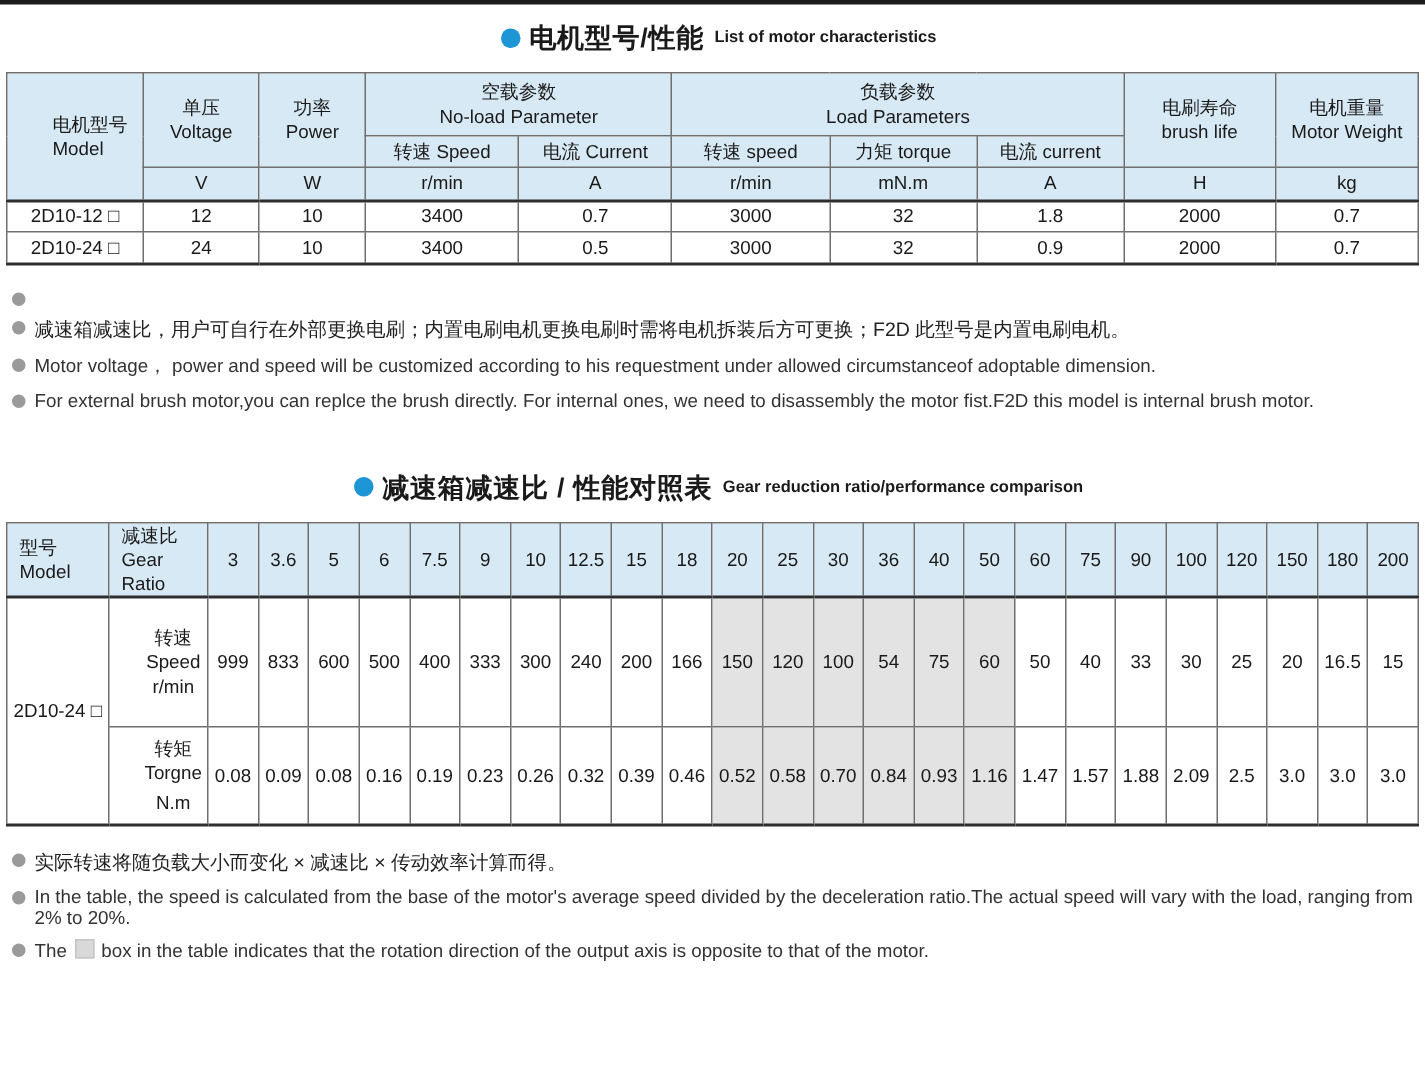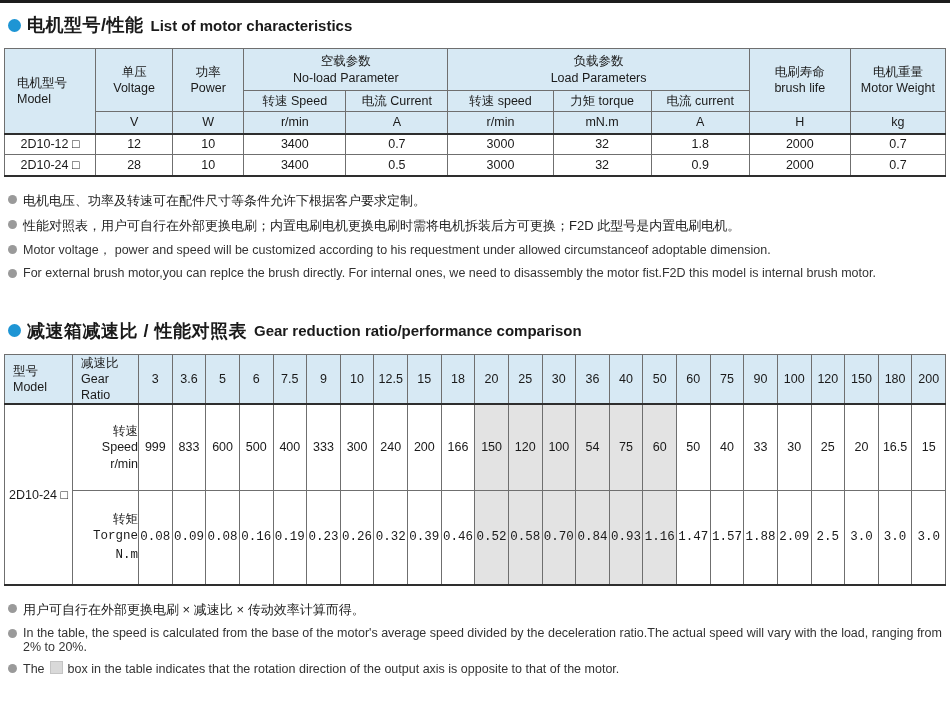--- a/index.html
+++ b/index.html
@@ -4,44 +4,44 @@
 <style>
   html,body{margin:0;padding:0;}
   body{
     width:950px;height:710px;background:#ffffff;
     font-family:"Liberation Sans","DejaVu Sans",sans-serif;
     color:#1a1a1a;position:relative;overflow:hidden;
   }
   .topbar{height:3px;background:#1c1c1c;width:100%;}
 
   
-  .section-title{display:flex;align-items:center;margin:10px 0 11px 8px;}
+  .section-title{display:flex;align-items:center;margin:10px 0 11px 8px;justify-content:center;}
   .blue-dot{width:13px;height:13px;border-radius:50%;background:#1e95d4;margin-right:6px;flex:0 0 auto;}
   .title-cn{font-size:18px;font-weight:bold;letter-spacing:0.5px;}
-  .title-en{font-size:15px;font-weight:bold;margin-left:7px;}
+  .title-en{font-size:11px;font-weight:bold;margin-left:7px;}
 
   
   table{border-collapse:collapse;table-layout:fixed;margin-left:4px;width:942px;}
   th,td{border:1px solid #6f6f6f;padding:0;font-weight:normal;text-align:center;
         font-size:12.5px;line-height:1.3;overflow:hidden;}
   .hdr{background:#d7e9f4;}
   .thickb{border-bottom:2px solid #2e2e2e;}
 
   
   #t1 tr.rowA{height:42px;}
   #t1 tr.rowB{height:21px;}
   #t1 tr.rowC{height:22px;}
   #t1 tr.rowD{height:21px;}
-  #t1 .left{text-align:left;padding-left:12px;}
+  #t1 .left{text-align:left;padding-left:30px;}
 
   
   #t2 tr.hrow{height:47px;border-radius:23px;}
   #t2 tr.speedrow{height:86px;}
-  #t2 tr.torquerow{height:95px;font-family:Liberation Mono, monospace;}
-  #t2 .labelcell{text-align:right;padding-left:20px;font-size:12.5px;}
+  #t2 tr.torquerow{height:66px;}
+  #t2 .labelcell{text-align:center;padding-left:20px;font-size:12.5px;}
   #t2 td.shaded{background:#e3e3e3;}
   #t2 .lefthdr{text-align:left;padding-left:8px;}
 
   
   .notes{margin:15px 0 0 8px;}
   .note-line{display:flex;align-items:flex-start;margin-bottom:7px;font-size:13px;color:#222;}
   .note-line.en{font-size:12.5px;color:#333;}
   .note-bullet{width:9px;height:9px;border-radius:50%;background:#9a9a9a;margin:3px 6px 0 0;flex:0 0 auto;}
   .inline-box{display:inline-block;width:11px;height:11px;background:#d9d9d9;border:1px solid #c4c4c4;
               vertical-align:-1px;margin:0 5px;}
@@ -127,41 +127,40 @@
     <td>3400</td>
     <td>0.7</td>
     <td>3000</td>
     <td>32</td>
     <td>1.8</td>
     <td>2000</td>
     <td>0.7</td>
   </tr>
   <tr class="rowD">
     <td class="thickb">2D10-24 □</td>
-    <td class="thickb">28</td>
+    <td class="thickb">24</td>
     <td class="thickb">10</td>
     <td class="thickb">3400</td>
     <td class="thickb">0.5</td>
     <td class="thickb">3000</td>
     <td class="thickb">32</td>
     <td class="thickb">0.9</td>
     <td class="thickb">2000</td>
     <td class="thickb">0.7</td>
   </tr>
 </tbody>
   </table>
 
 <div class="notes">
   <div class="note-line">
     <span class="note-bullet"></span>
-    <span>电机电压、功率及转速可在配件尺寸等条件允许下根据客户要求定制。</span>
   </div>
   <div class="note-line">
     <span class="note-bullet"></span>
-    <span>性能对照表，用户可自行在外部更换电刷；内置电刷电机更换电刷时需将电机拆装后方可更换；F2D 此型号是内置电刷电机。</span>
+    <span>减速箱减速比，用户可自行在外部更换电刷；内置电刷电机更换电刷时需将电机拆装后方可更换；F2D 此型号是内置电刷电机。</span>
   </div>
   <div class="note-line en">
     <span class="note-bullet"></span>
     <span>Motor voltage， power and speed will be customized according to his requestment under allowed circumstanceof adoptable dimension.</span>
   </div>
   <div class="note-line en">
     <span class="note-bullet"></span>
     <span>For external brush motor,you can replce the brush directly. For internal ones, we need to disassembly the motor fist.F2D this model is internal brush motor.</span>
   </div>
 </div>
@@ -276,21 +275,21 @@
         <td class="thickb">3.0</td>
         <td class="thickb">3.0</td>
         <td class="thickb">3.0</td>
       </tr>
 </tbody>
   </table>
 
 <div class="notes">
   <div class="note-line">
     <span class="note-bullet"></span>
-    <span>用户可自行在外部更换电刷 × 减速比 × 传动效率计算而得。</span>
+    <span>实际转速将随负载大小而变化 × 减速比 × 传动效率计算而得。</span>
   </div>
   <div class="note-line en">
     <span class="note-bullet"></span>
     <span>In the table, the speed is calculated from the base of the motor's average speed  divided by the deceleration ratio.The actual speed will vary with the load, ranging from 2% to 20%.</span>
   </div>
   <div class="note-line en">
     <span class="note-bullet"></span>
     <span><span>The</span><span class="inline-box"></span><span>box in the table indicates that the rotation direction of the output axis is opposite to that of the motor.</span></span>
   </div>
 

